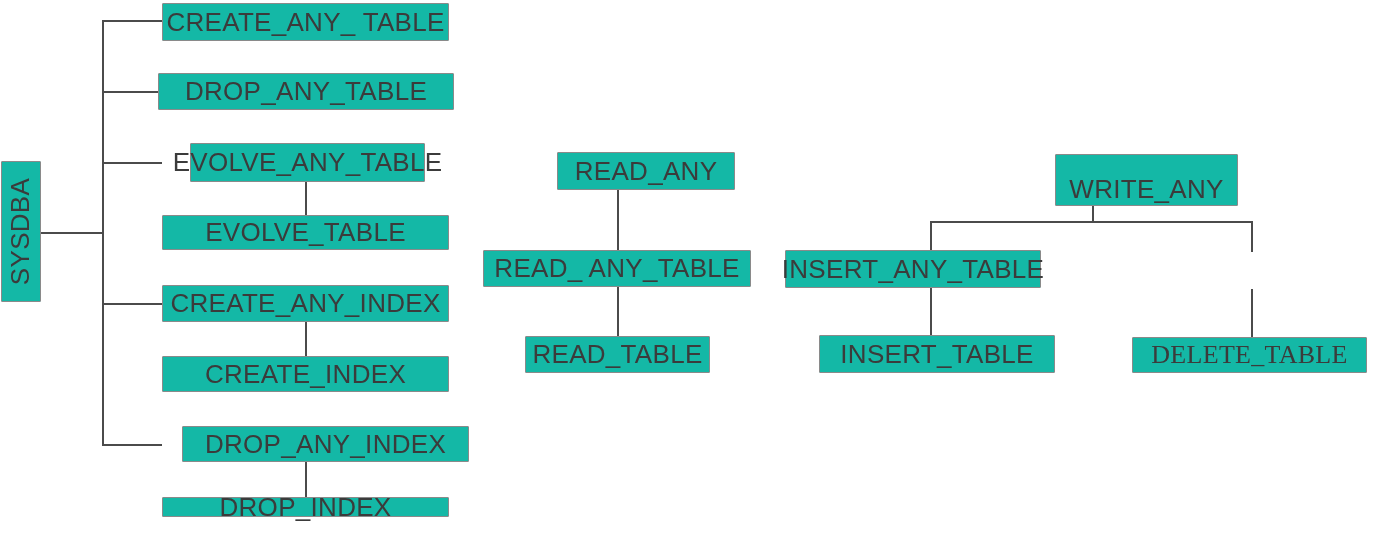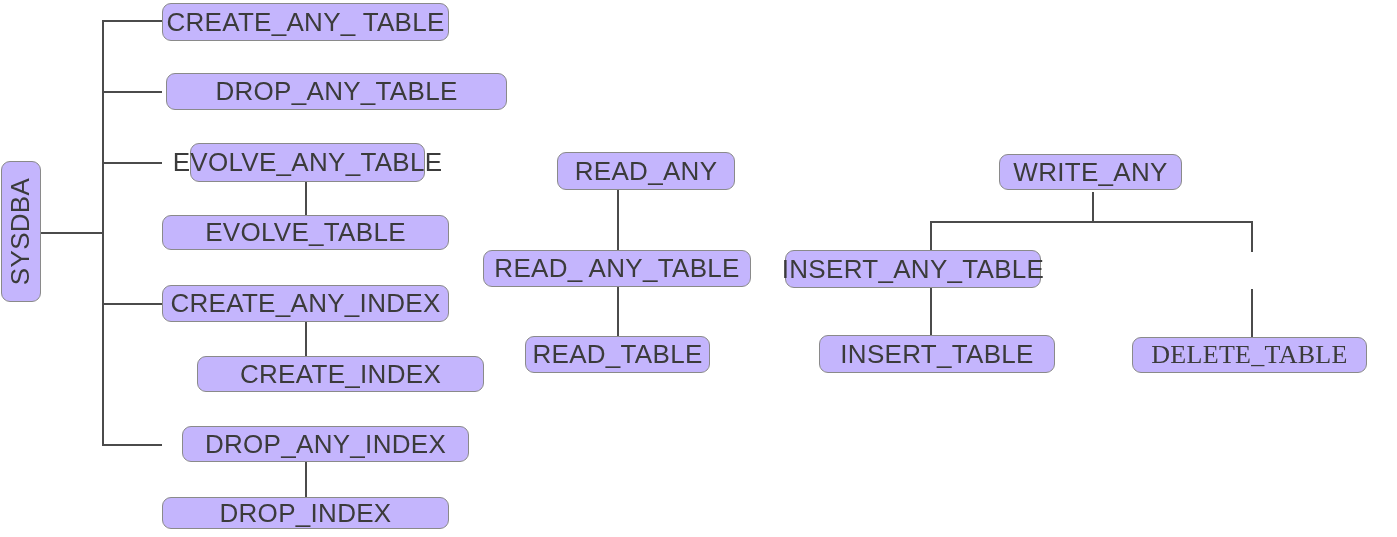--- a/index.html
+++ b/index.html
@@ -8,22 +8,22 @@
     position:relative;
     width:1397px;
     height:537px;
     overflow:hidden;
     background:#ffffff;
   }
   .node{
     position:absolute;
     box-sizing:border-box;
     border:1.5px solid #8a8a8a;
-    border-radius:9px;
-    background:#c4b5fd;
+    border-radius:1px;
+    background:#14b8a6;
     display:flex;
     align-items:center;
     justify-content:center;
     font-size:26px;
     letter-spacing:0.3px;
     color:#3b3b3b;
     white-space:nowrap;
     z-index:2;
   }
   .node .lbl{white-space:nowrap;}
@@ -57,51 +57,51 @@
     <div class="edge" style="left: 930px; top: 221px; width: 2px; height: 29px; background: rgb(75, 75, 75);"></div>
     <div class="edge" style="left: 1251px; top: 221px; width: 2px; height: 31px; background: rgb(75, 75, 75);"></div>
     <div class="edge" style="left: 930px; top: 288px; width: 2px; height: 47px; background: rgb(75, 75, 75);"></div>
     <div class="edge" style="left: 1251px; top: 289px; width: 2px; height: 48px; background: rgb(75, 75, 75);"></div>
     <div class="node rotated" style="left: 1px; top: 161px; width: 40px; height: 141px; border-color: rgb(138, 138, 138); color: rgb(59, 59, 59);">
       <span class="lbl">SYSDBA</span>
     </div>
     <div class="node" style="left: 162px; top: 3px; width: 287px; height: 38px; border-color: rgb(138, 138, 138); color: rgb(59, 59, 59);">
       <span class="lbl">CREATE_ANY_ TABLE</span>
     </div>
-    <div class="node" style="left: 166px; top: 73px; width: 341px; height: 37px; border-color: rgb(138, 138, 138); color: rgb(59, 59, 59);">
+    <div class="node" style="left: 158px; top: 73px; width: 296px; height: 37px; border-color: rgb(138, 138, 138); color: rgb(59, 59, 59);">
       <span class="lbl">DROP_ANY_TABLE</span>
     </div>
     <div class="node" style="left: 162px; top: 143px; width: 235px; height: 39px; border-color: rgb(138, 138, 138); color: rgb(59, 59, 59); margin-left: 28px;">
       <span class="lbl">EVOLVE_ANY_TABLE</span>
     </div>
     <div class="node" style="left: 162px; top: 215px; width: 287px; height: 35px; border-color: rgb(138, 138, 138); color: rgb(59, 59, 59);">
       <span class="lbl">EVOLVE_TABLE</span>
     </div>
     <div class="node" style="left: 162px; top: 285px; width: 287px; height: 37px; border-color: rgb(138, 138, 138); color: rgb(59, 59, 59);">
       <span class="lbl">CREATE_ANY_INDEX</span>
     </div>
-    <div class="node" style="left: 162px; top: 356px; width: 287px; height: 36px; border-color: rgb(138, 138, 138); color: rgb(59, 59, 59); margin-left: 35px;">
+    <div class="node" style="left: 162px; top: 356px; width: 287px; height: 36px; border-color: rgb(138, 138, 138); color: rgb(59, 59, 59);">
       <span class="lbl">CREATE_INDEX</span>
     </div>
     <div class="node" style="left: 162px; top: 426px; width: 287px; height: 36px; border-color: rgb(138, 138, 138); color: rgb(59, 59, 59); margin-left: 20px;">
       <span class="lbl">DROP_ANY_INDEX</span>
     </div>
-    <div class="node" style="left: 162px; top: 497px; width: 287px; height: 32px; border-color: rgb(138, 138, 138); color: rgb(59, 59, 59);">
+    <div class="node" style="left: 162px; top: 497px; width: 287px; height: 20px; border-color: rgb(138, 138, 138); color: rgb(59, 59, 59);">
       <span class="lbl">DROP_INDEX</span>
     </div>
     <div class="node" style="left: 529px; top: 152px; width: 178px; height: 38px; border-color: rgb(138, 138, 138); color: rgb(59, 59, 59); margin-left: 28px;">
       <span class="lbl">READ_ANY</span>
     </div>
     <div class="node" style="left: 483px; top: 250px; width: 268px; height: 37px; border-color: rgb(138, 138, 138); color: rgb(59, 59, 59);">
       <span class="lbl">READ_ ANY_TABLE</span>
     </div>
     <div class="node" style="left: 525px; top: 336px; width: 185px; height: 37px; border-color: rgb(138, 138, 138); color: rgb(59, 59, 59);">
       <span class="lbl">READ_TABLE</span>
     </div>
-    <div class="node" style="left: 999px; top: 154px; width: 183px; height: 36px; border-color: rgb(138, 138, 138); color: rgb(59, 59, 59);">
+    <div class="node" style="left: 1055px; top: 154px; width: 183px; height: 52px; border-color: rgb(138, 138, 138); color: rgb(59, 59, 59); align-items: flex-end;">
       <span class="lbl">WRITE_ANY</span>
     </div>
     <div class="node" style="left: 785px; top: 250px; width: 256px; height: 38px; border-color: rgb(138, 138, 138); color: rgb(59, 59, 59);">
       <span class="lbl">INSERT_ANY_TABLE</span>
     </div>
     <div class="node" style="left: 819px; top: 335px; width: 236px; height: 38px; border-color: rgb(138, 138, 138); color: rgb(59, 59, 59);">
       <span class="lbl">INSERT_TABLE</span>
     </div>
     <div class="node" style="left: 1132px; top: 337px; width: 235px; height: 36px; border-color: rgb(138, 138, 138); color: rgb(59, 59, 59); font-family: Liberation Serif, serif;">
       <span class="lbl">DELETE_TABLE</span>

